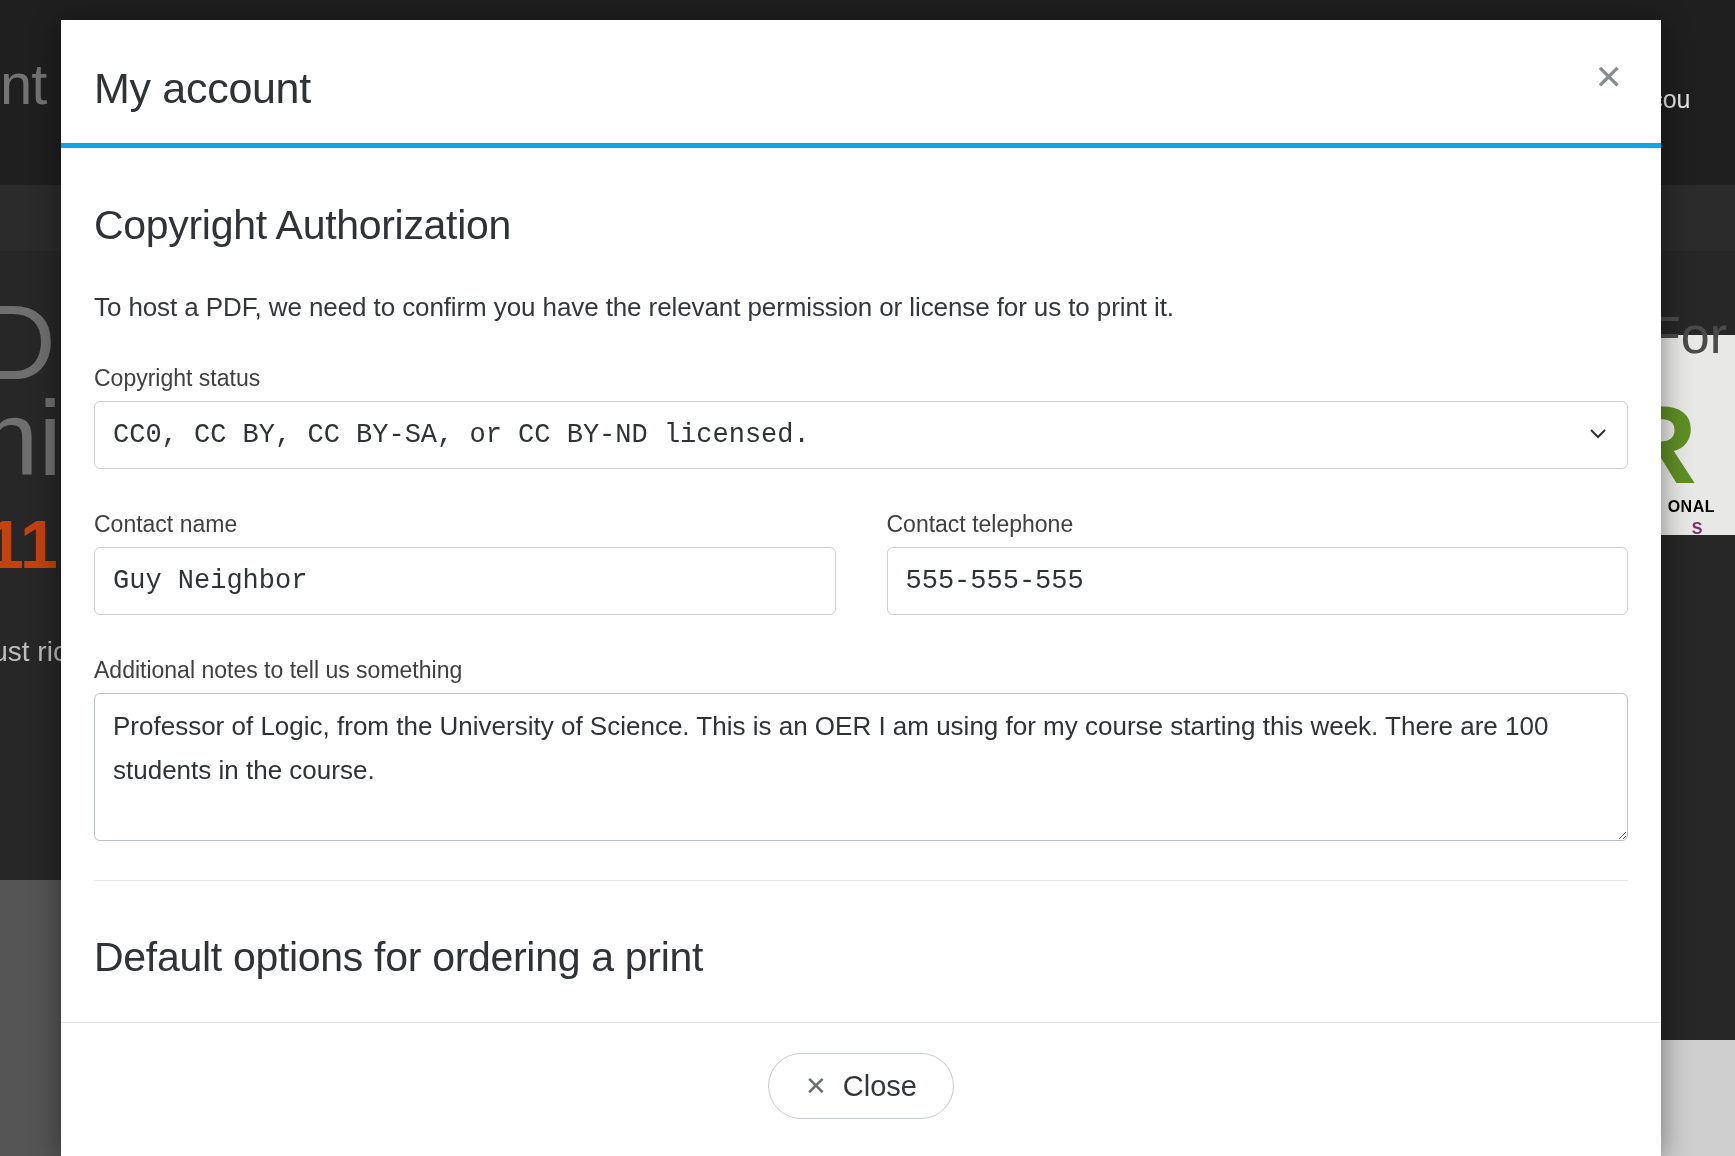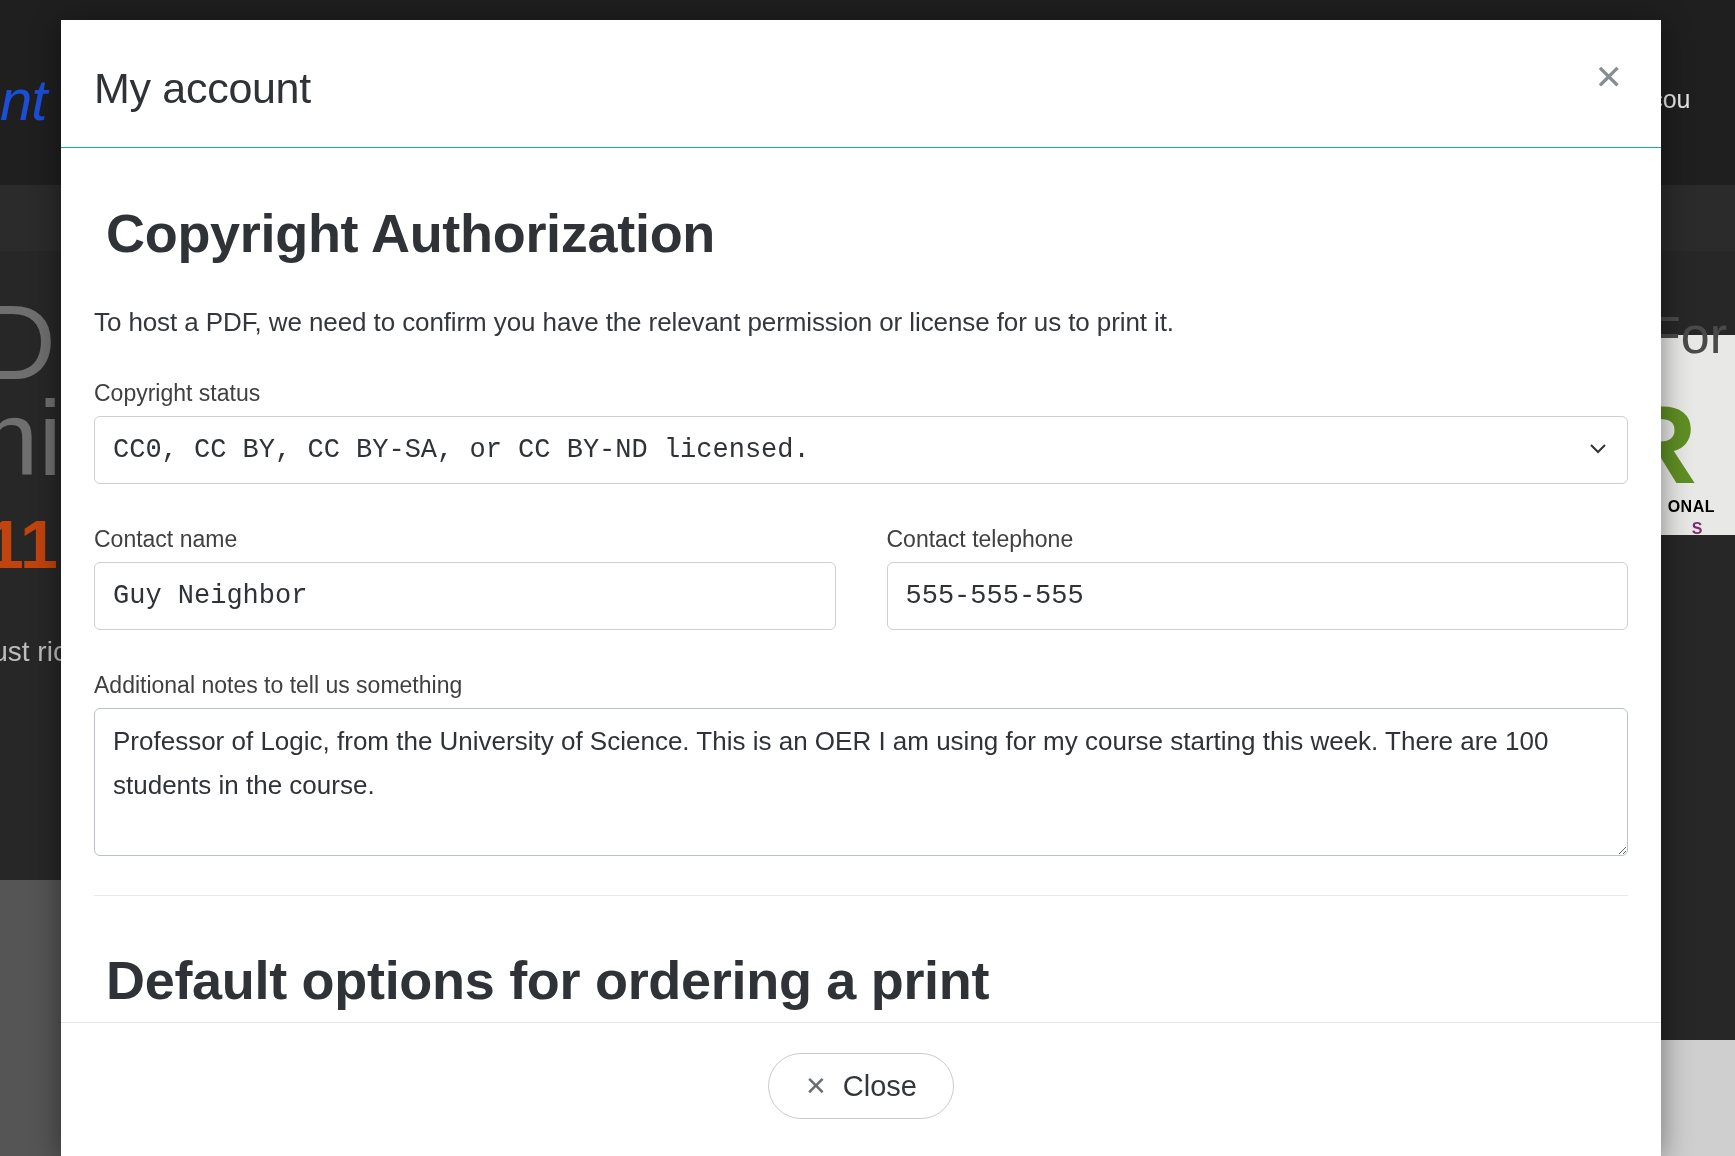--- a/index.html
+++ b/index.html
@@ -20,26 +20,25 @@
     background: #ffffff;
   }
   .bg-topbar {
     position: absolute;
     top: 0; left: 0; right: 0;
     height: 185px;
     background: #1f1f1f;
   }
   .bg-topbar-word {
     position: absolute;
-    top: 66px;
+    top: 50px;
     left: 0px;
     font-size: 58px;
-    color: #1d4ed8;
+    color: #737373;
     letter-spacing: -1px;
-    font-style: italic;
   }
   .bg-account-link {
     position: absolute;
     top: 42px;
     right: 14px;
     width: 100px;
     color: #e6e6e6;
     font-size: 25px;
     line-height: 38px;
     text-align: left;
@@ -158,21 +157,21 @@
     top: 20px;
     width: 1600px;
     height: 1136px;
     background: #ffffff;
     box-shadow: 0 4px 28px rgba(0,0,0,0.45);
     overflow: hidden;
   }
   .modal-header {
     position: relative;
     height: 128px;
-    border-bottom: 1px solid #0ea5e9;
+    border-bottom: 5px solid #0ea5e9;
   }
   .modal-title {
     position: absolute;
     left: 33px;
     top: 44px;
     font-size: 43px;
     color: #2f3337;
     font-weight: 400;
     letter-spacing: -0.3px;
   }
@@ -191,24 +190,24 @@
   }
   .modal-body {
     position: absolute;
     top: 129px;
     left: 0; right: 0;
     bottom: 134px;
     padding: 0 33px;
     overflow: hidden;
   }
   h2.section-title {
-    font-size: 54px;
-    font-weight: 700;
+    font-size: 41px;
+    font-weight: 400;
     color: #2f3337;
-    margin: 53px 0 0 12px;
+    margin: 53px 0 0 0;
     letter-spacing: -0.3px;
   }
   p.section-desc {
     font-size: 26px;
     color: #34383c;
     margin: 43px 0 0 0;
     letter-spacing: -0.1px;
   }
   .field-label {
     display: block;

